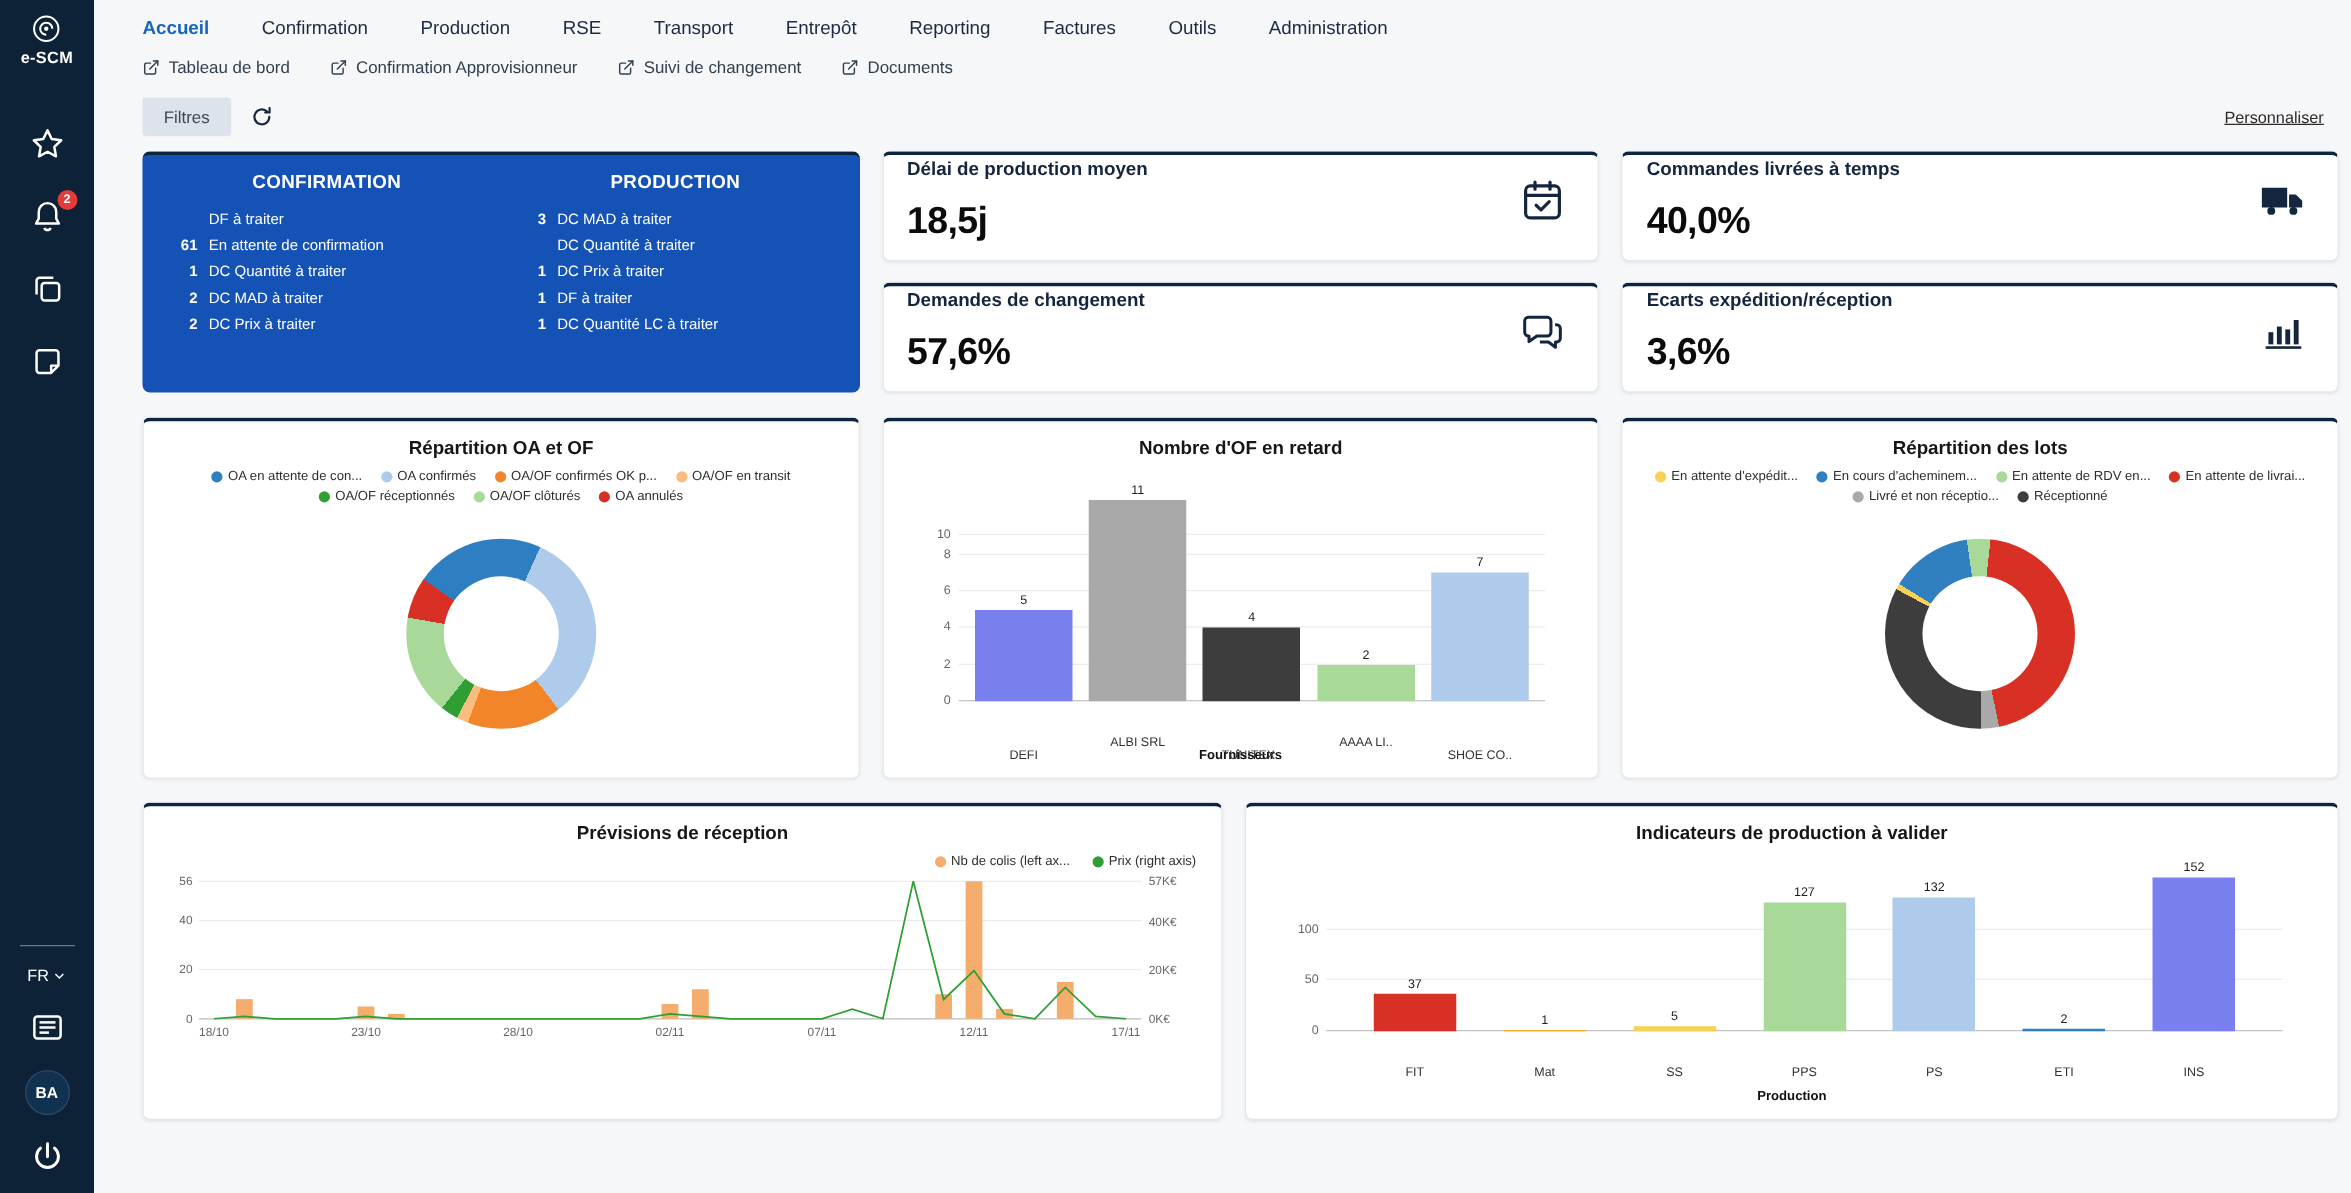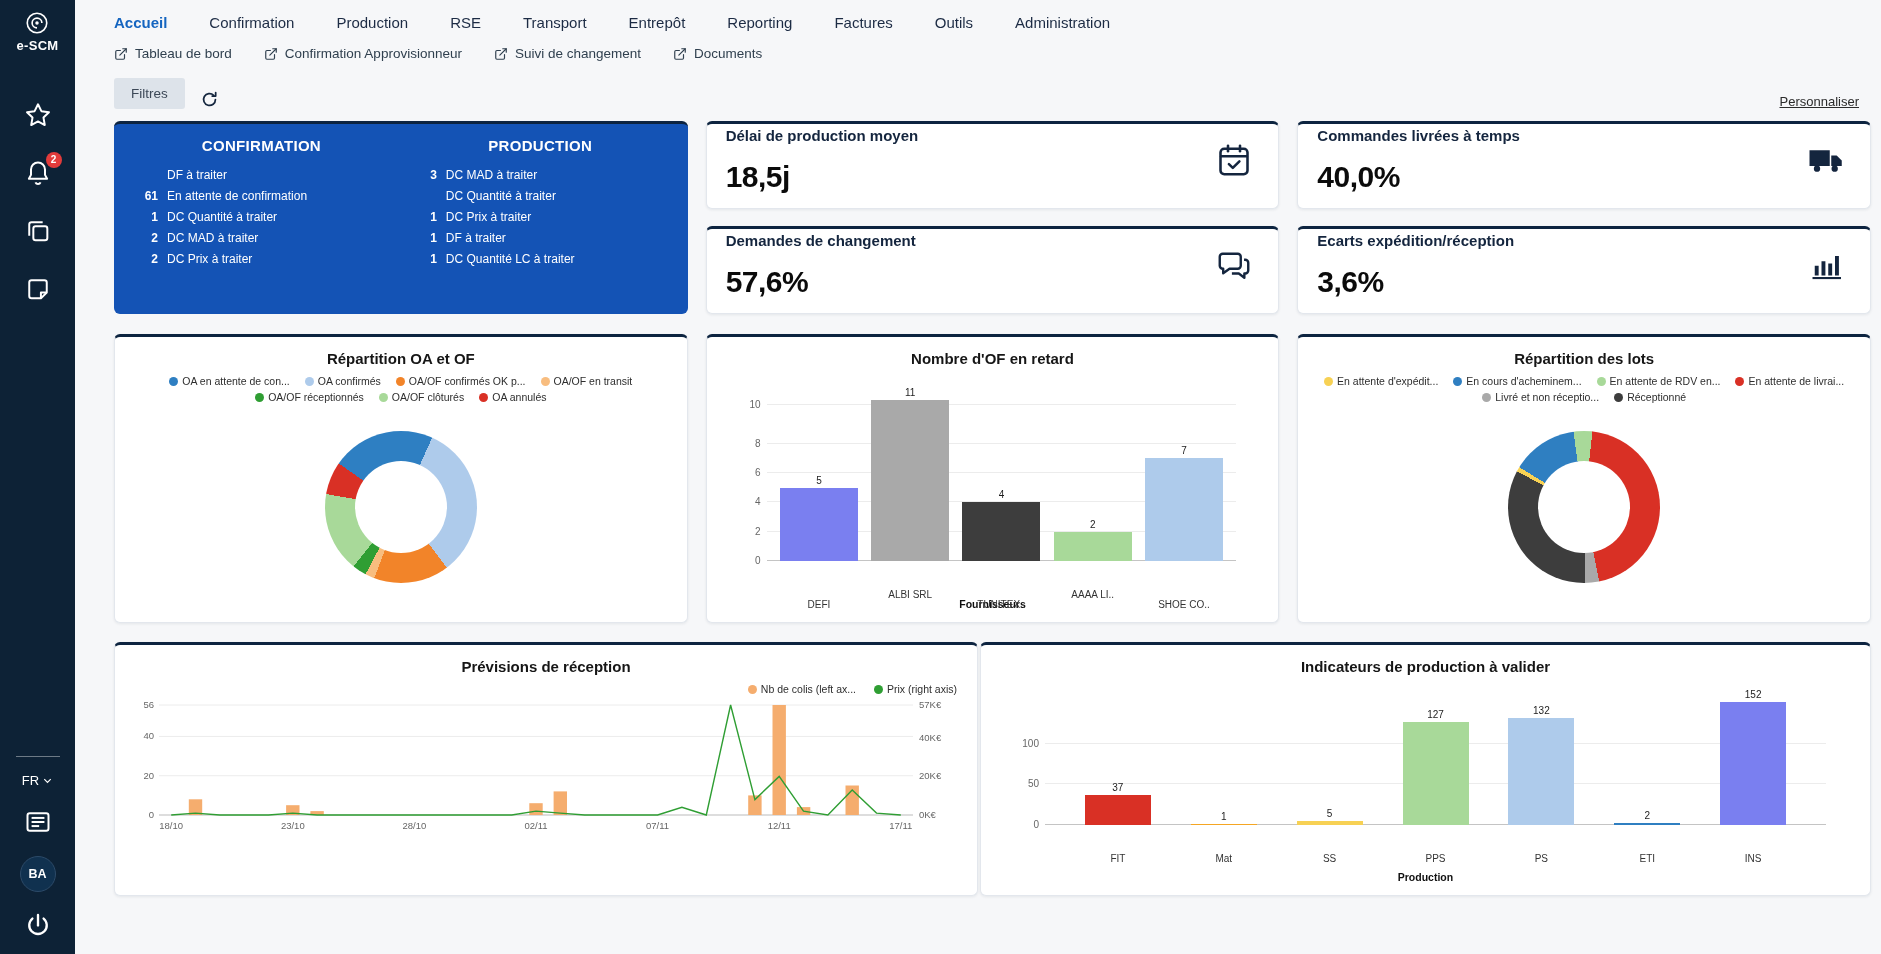--- a/index.html
+++ b/index.html
@@ -24,21 +24,21 @@
 
   
   .main { margin-left:75px; padding:14px 0 0 39px; }
   .main-nav { display:flex; gap:42px; font-size:15px; font-weight:500; color:#1c2b44; }
   .nav-item.active { color:#1565c0; font-weight:700; }
   .quick-links { display:flex; gap:32px; margin-top:15px; font-size:13.5px; color:#30404f; align-items:center; }
   .quick-link { display:flex; align-items:center; gap:7px; }
   .ql-icon { width:14px; height:14px; display:inline-block; }
   .ql-icon svg { width:100%; height:100%; display:block; }
 
-  .toolbar { display:flex; align-items:flex-end; margin-top:17px; width:1757px; }
+  .toolbar { display:flex; align-items:center; margin-top:17px; width:1757px; }
   .filters-btn { background:#dde3ea; color:#3c4857; font-size:13.5px; padding:8px 17px; border-radius:3px; }
   .refresh-btn { width:19px; height:19px; margin-left:15px; color:#14263e; }
   .refresh-btn svg { width:100%; height:100%; display:block; }
   .personalize { margin-left:auto; font-size:13px; color:#2b2b2b; text-decoration:underline; margin-right:12px; }
 
   
   .top-grid { width:1757px; display:grid; grid-template-columns:repeat(3,1fr); grid-template-rows:88px 88px; gap:17px 18px; margin-top:12px; }
   .blue-panel { grid-row:1/3; grid-column:1; background:#1453b5; border-radius:6px; border-top:3px solid #0d2440; color:#fff; display:flex; padding:13px 8px 10px; }
   .panel-col { width:50%; }
   .panel-col h3 { text-align:center; font-size:15px; font-weight:700; letter-spacing:.3px; margin-bottom:11px; }
@@ -75,21 +75,21 @@
   .bar-slot { display:flex; flex-direction:column; align-items:center; justify-content:flex-end; cursor:pointer; }
   .bar-val { font-size:10px; color:#1d1d1d; margin-bottom:2px; }
   .bar { width:100%; }
   .cats { display:flex; justify-content:space-evenly; font-size:10px; color:#333; }
   .of-cats { margin:4px 28px 0 46px; height:26px; }
   .ind-cats { margin:4px 30px 0 50px; }
   .cat { text-align:center; white-space:nowrap;margin-top:24px; }
   .cat.r2 { transform:translateY(10px); }
   .axis-title { text-align:center; font-size:10.5px; font-weight:700; color:#101010; margin-top:7px; }
 
-  .bottom-grid { width:1757px; display:grid; grid-template-columns:864px 1fr; gap:2px; margin-top:20px; height:242px; }
+  .bottom-grid { width:1757px; display:grid; grid-template-columns:864px 1fr; gap:18px; margin-top:20px; height:242px; }
   .combo-legend { display:flex; justify-content:flex-end; gap:18px; font-size:10.5px; color:#2e2e2e; margin:0 6px 2px 0; }
   #combo-plot { flex:1; cursor:pointer; }
   #combo-plot svg { display:block; }
 </style>
 </head>
 <body>
 
 <aside class="sidebar">
   <div class="logo">
     <svg class="logo-mark" viewBox="0 0 24 24" fill="none" stroke="#fff" stroke-width="1.5">
@@ -354,21 +354,21 @@
           </div>
           <div class="gl" style="bottom: 58.6207px;">
             <span class="ytick">4</span>
           </div>
           <div class="gl" style="bottom: 87.931px;">
             <span class="ytick">6</span>
           </div>
           <div class="gl" style="bottom: 117.241px;">
             <span class="ytick">8</span>
           </div>
-          <div class="gl" style="bottom: 156px;">
+          <div class="gl" style="bottom: 133px;">
             <span class="ytick">10</span>
           </div>
           <div class="bars">
             <div class="bar-slot" style="width: 78px;">
               <span class="bar-val">5</span>
               <div class="bar" style="height:73.3px;background:#7a7ff0"></div>
             </div>
             <div class="bar-slot" style="width: 78px;">
               <span class="bar-val">11</span>
               <div class="bar" style="height:161.2px;background:#a9a9a9"></div>

